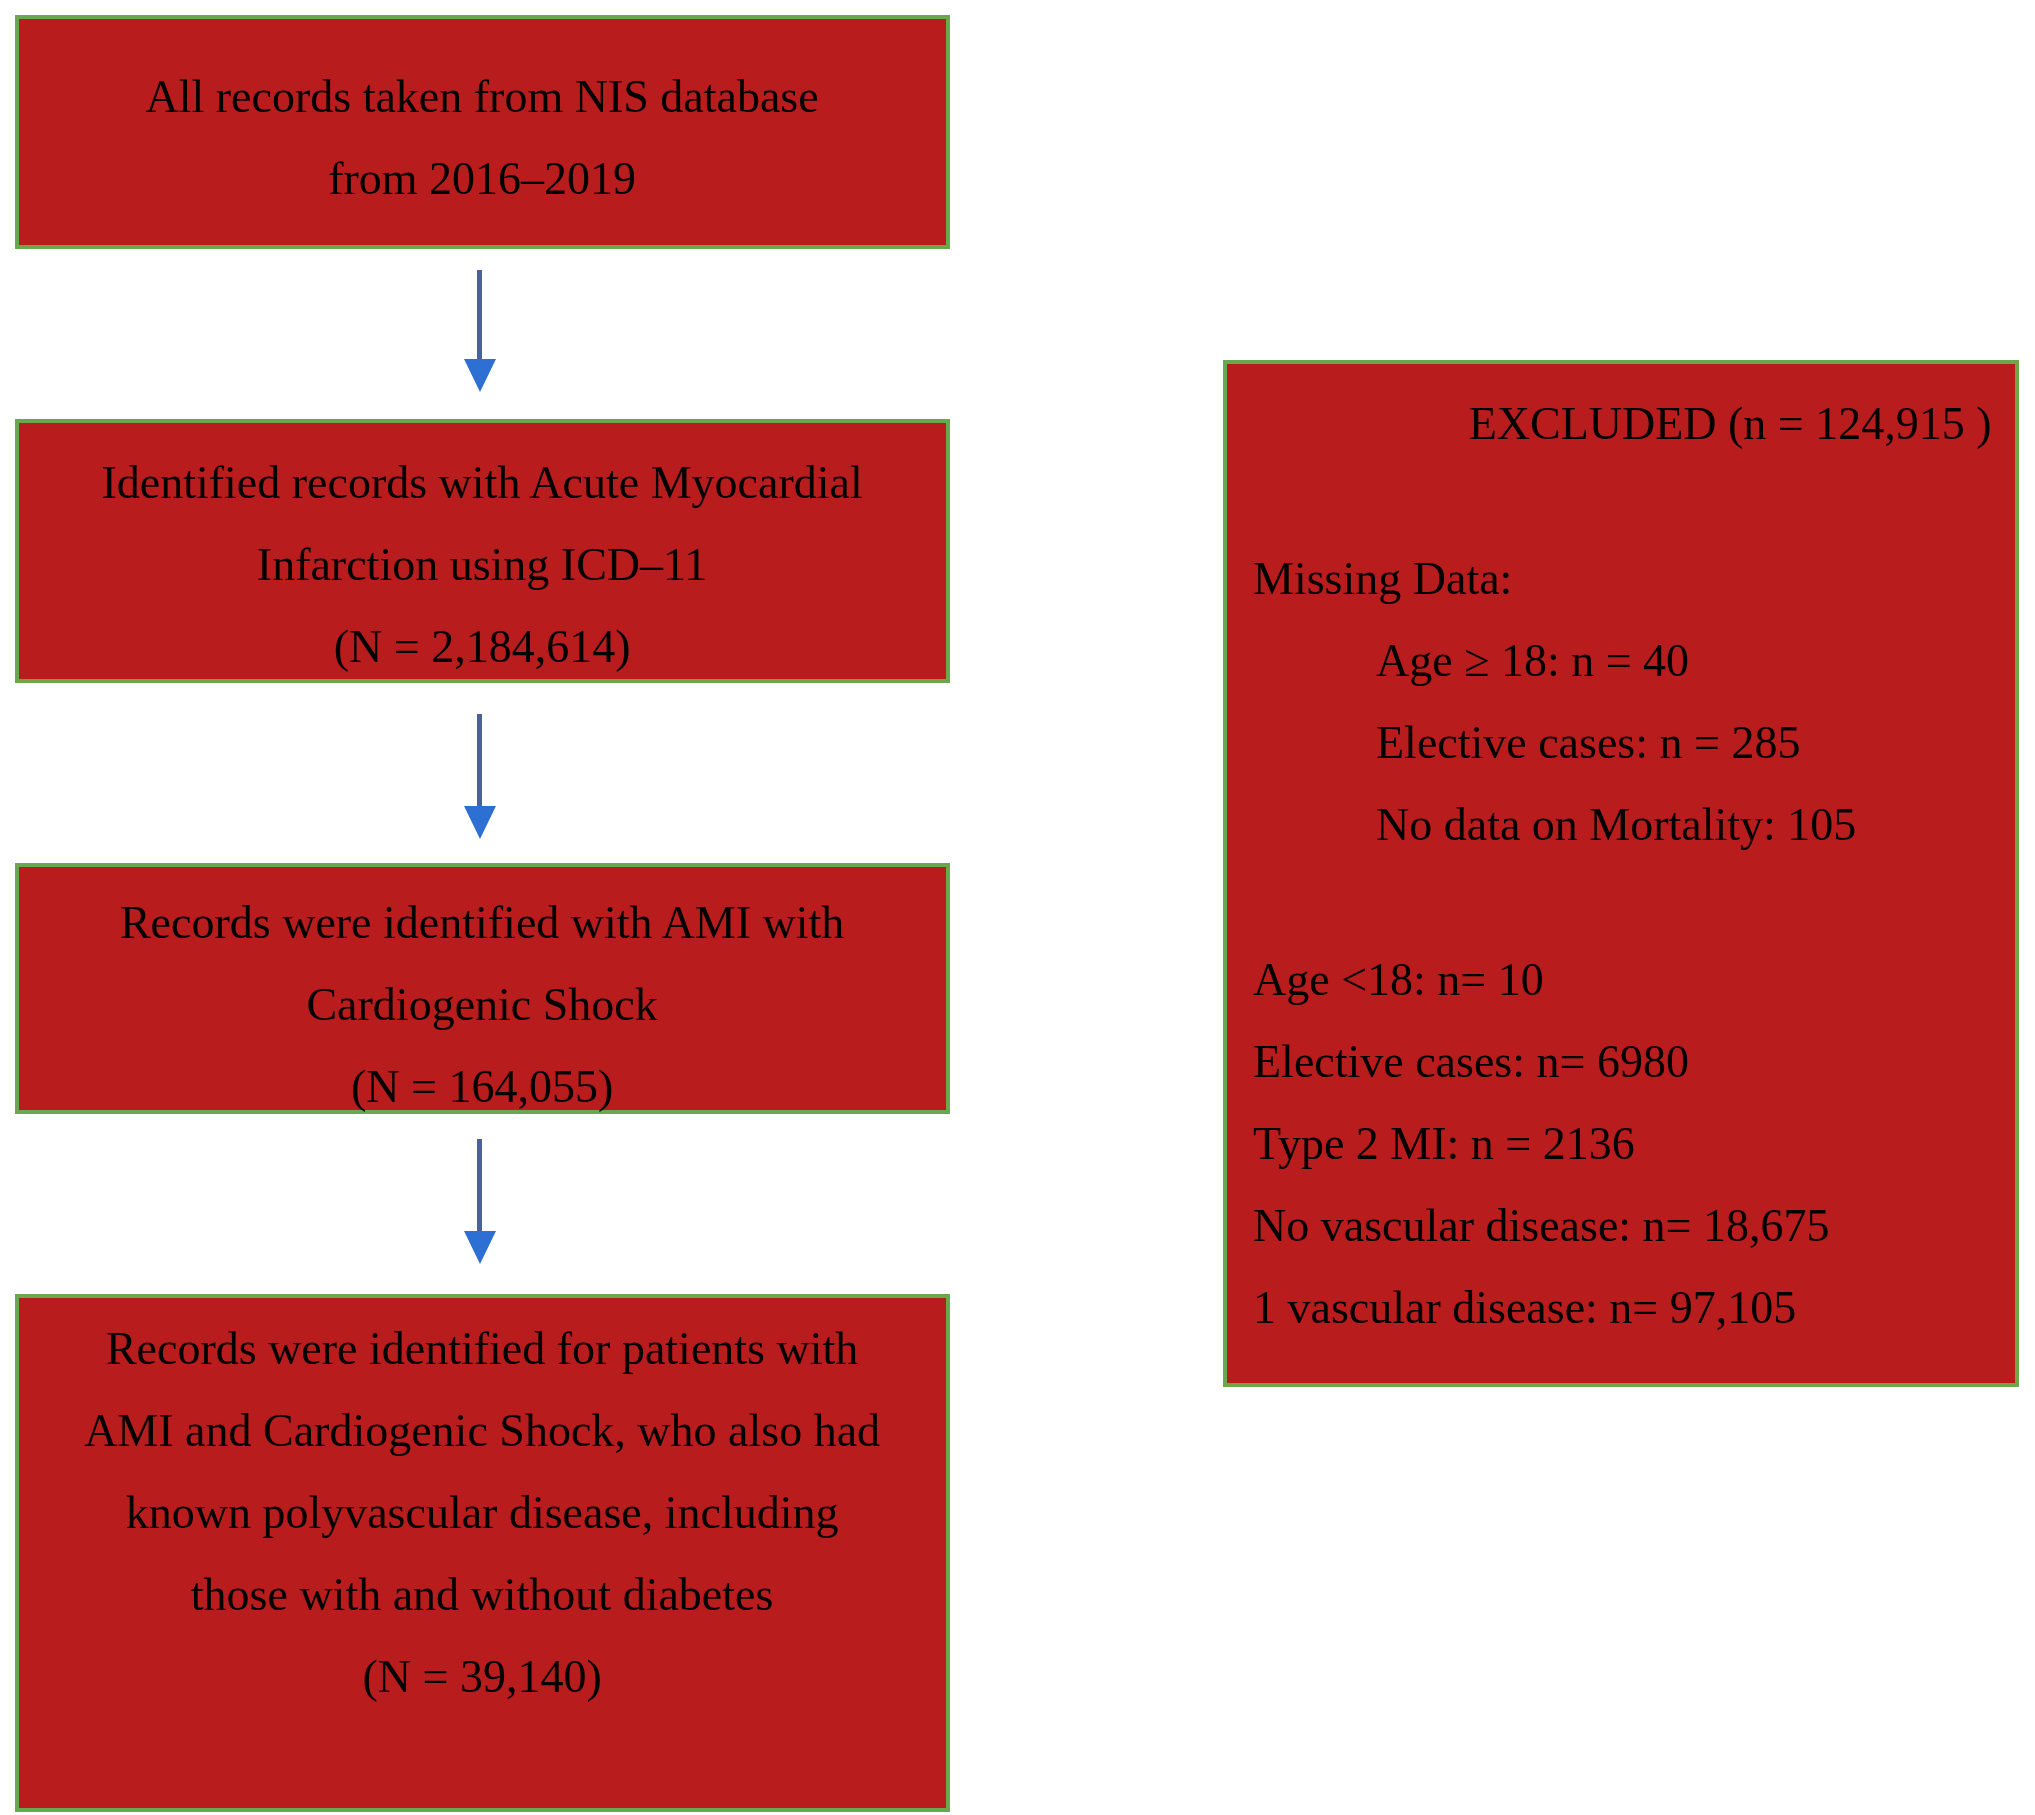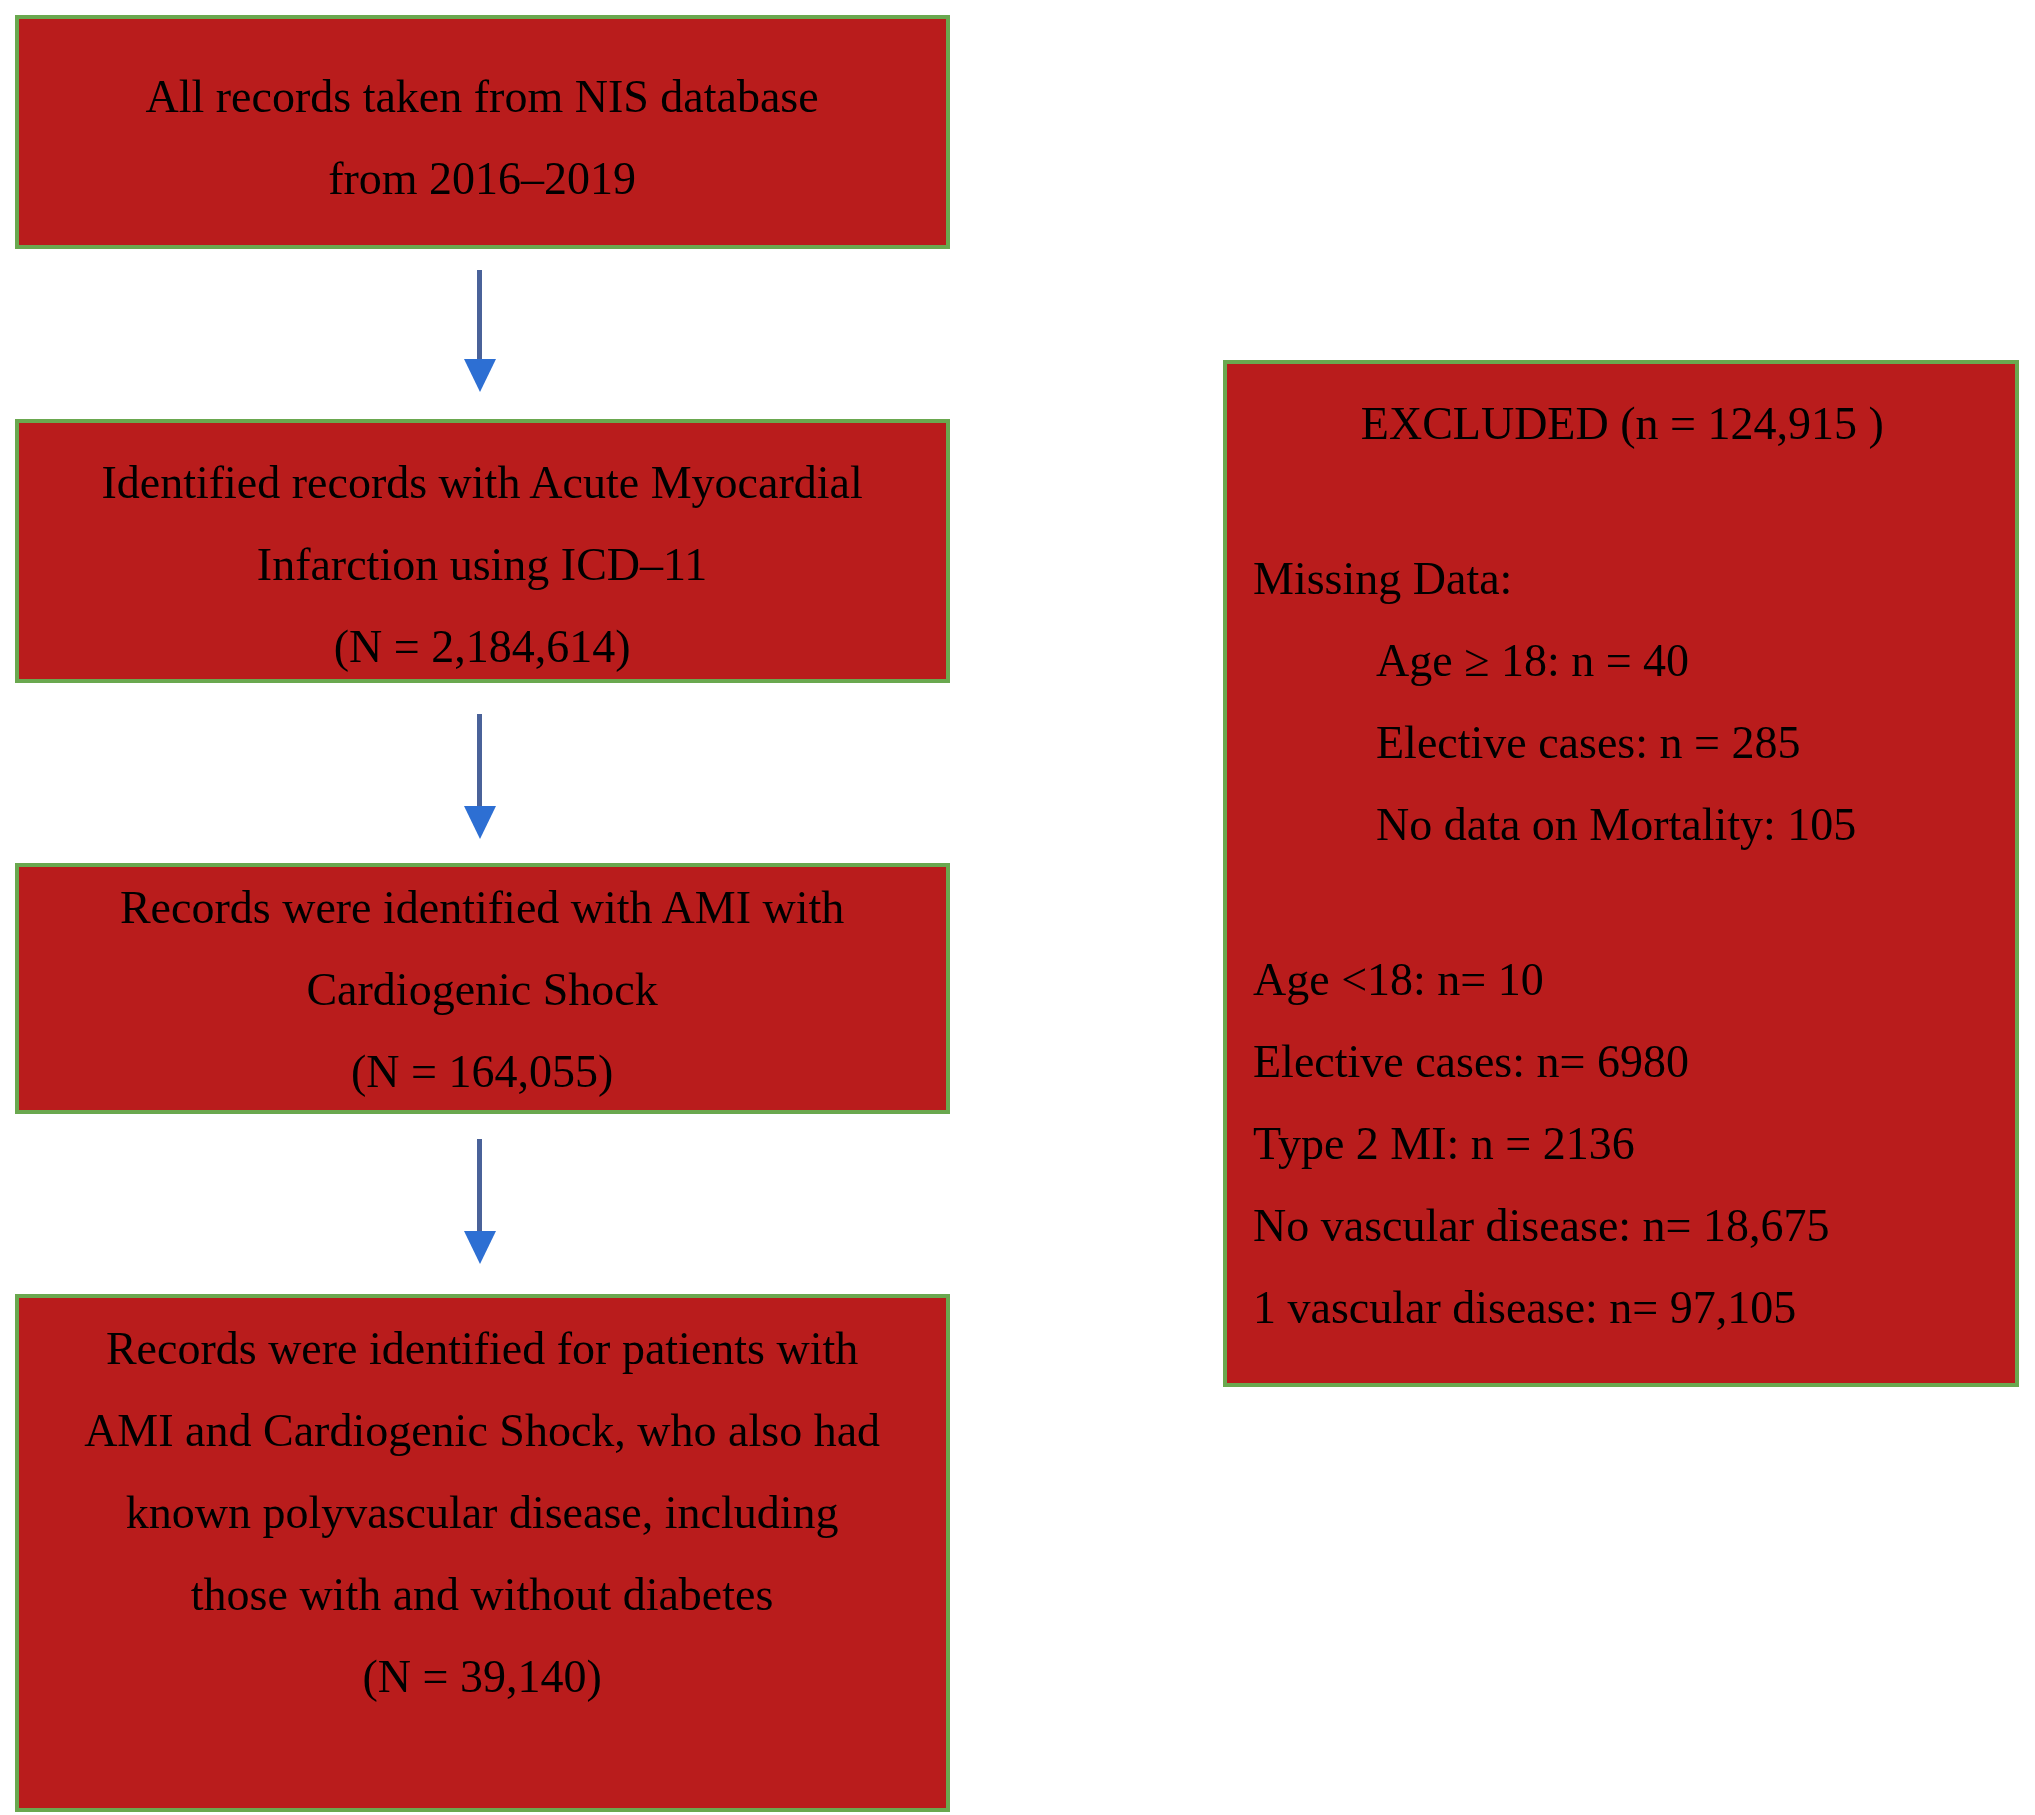--- a/index.html
+++ b/index.html
@@ -22,29 +22,29 @@
     background: #b91c1c;
     text-align: center;
   }
   .line {
     font-size: 46px;
     line-height: 82px;
     white-space: nowrap;
   }
   #box1 { left: 14.6px;  top: 14.6px;   width: 935px; height: 234px; padding-top: 37px; }
   #box2 { left: 14.6px;  top: 419px;  width: 935px; height: 264px; padding-top: 19px; }
-  #box3 { left: 14.6px;  top: 863px; width: 935px; height: 251px; }
+  #box3 { left: 14.6px;  top: 863px; width: 935px; height: 251px; padding-top: 15px; }
   #box4 { left: 14.6px;  top: 1294px; width: 935px; height: 518px; padding-top: 10px; }
 
   #excluded-box {
     left: 1223px; top: 360px; width: 796px; height: 1027px;
     text-align: left;
     padding: 18.7px 23.4px 0 26px;
   }
-  #excluded-box .title { text-align: center; }
+  #excluded-box .title { text-align: right; }
   #excluded-box .gap-before { margin-top: 73px; }
   #excluded-box .indent { padding-left: 123px; }
 
   .arrow {
     position: absolute;
     left: 463px;
     width: 33px;
     display: flex;
     flex-direction: column;
     align-items: center;

